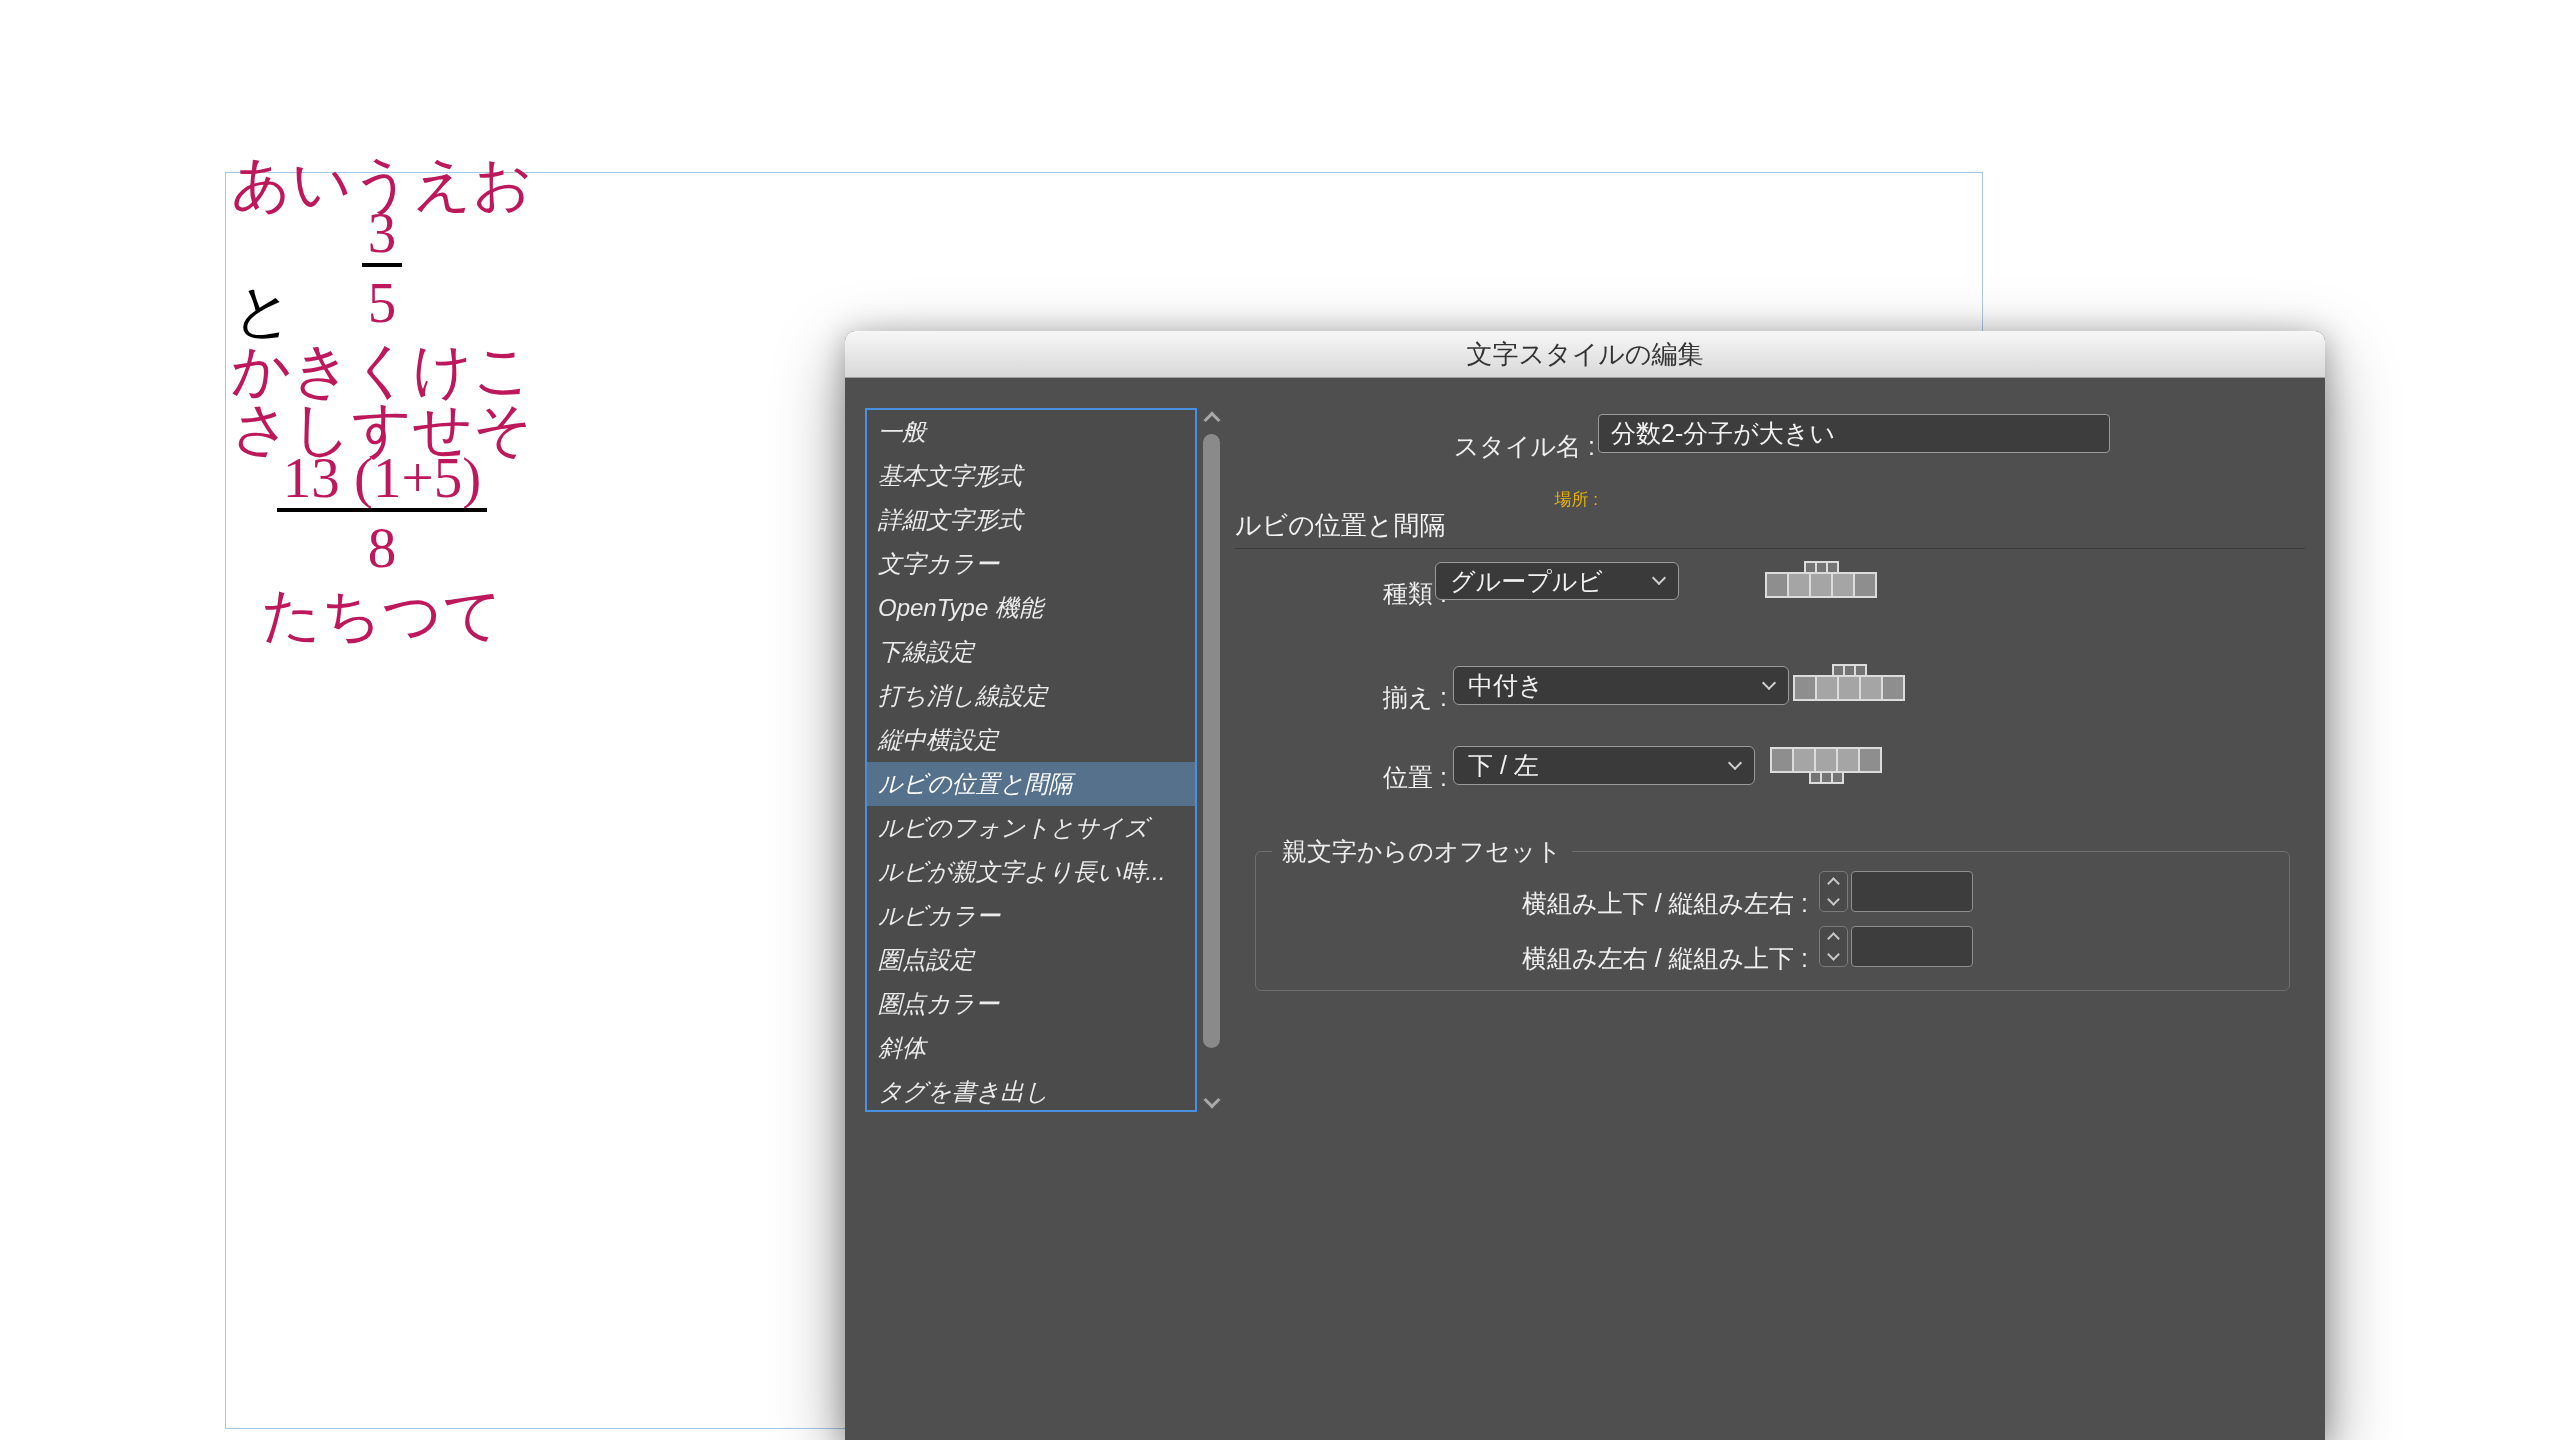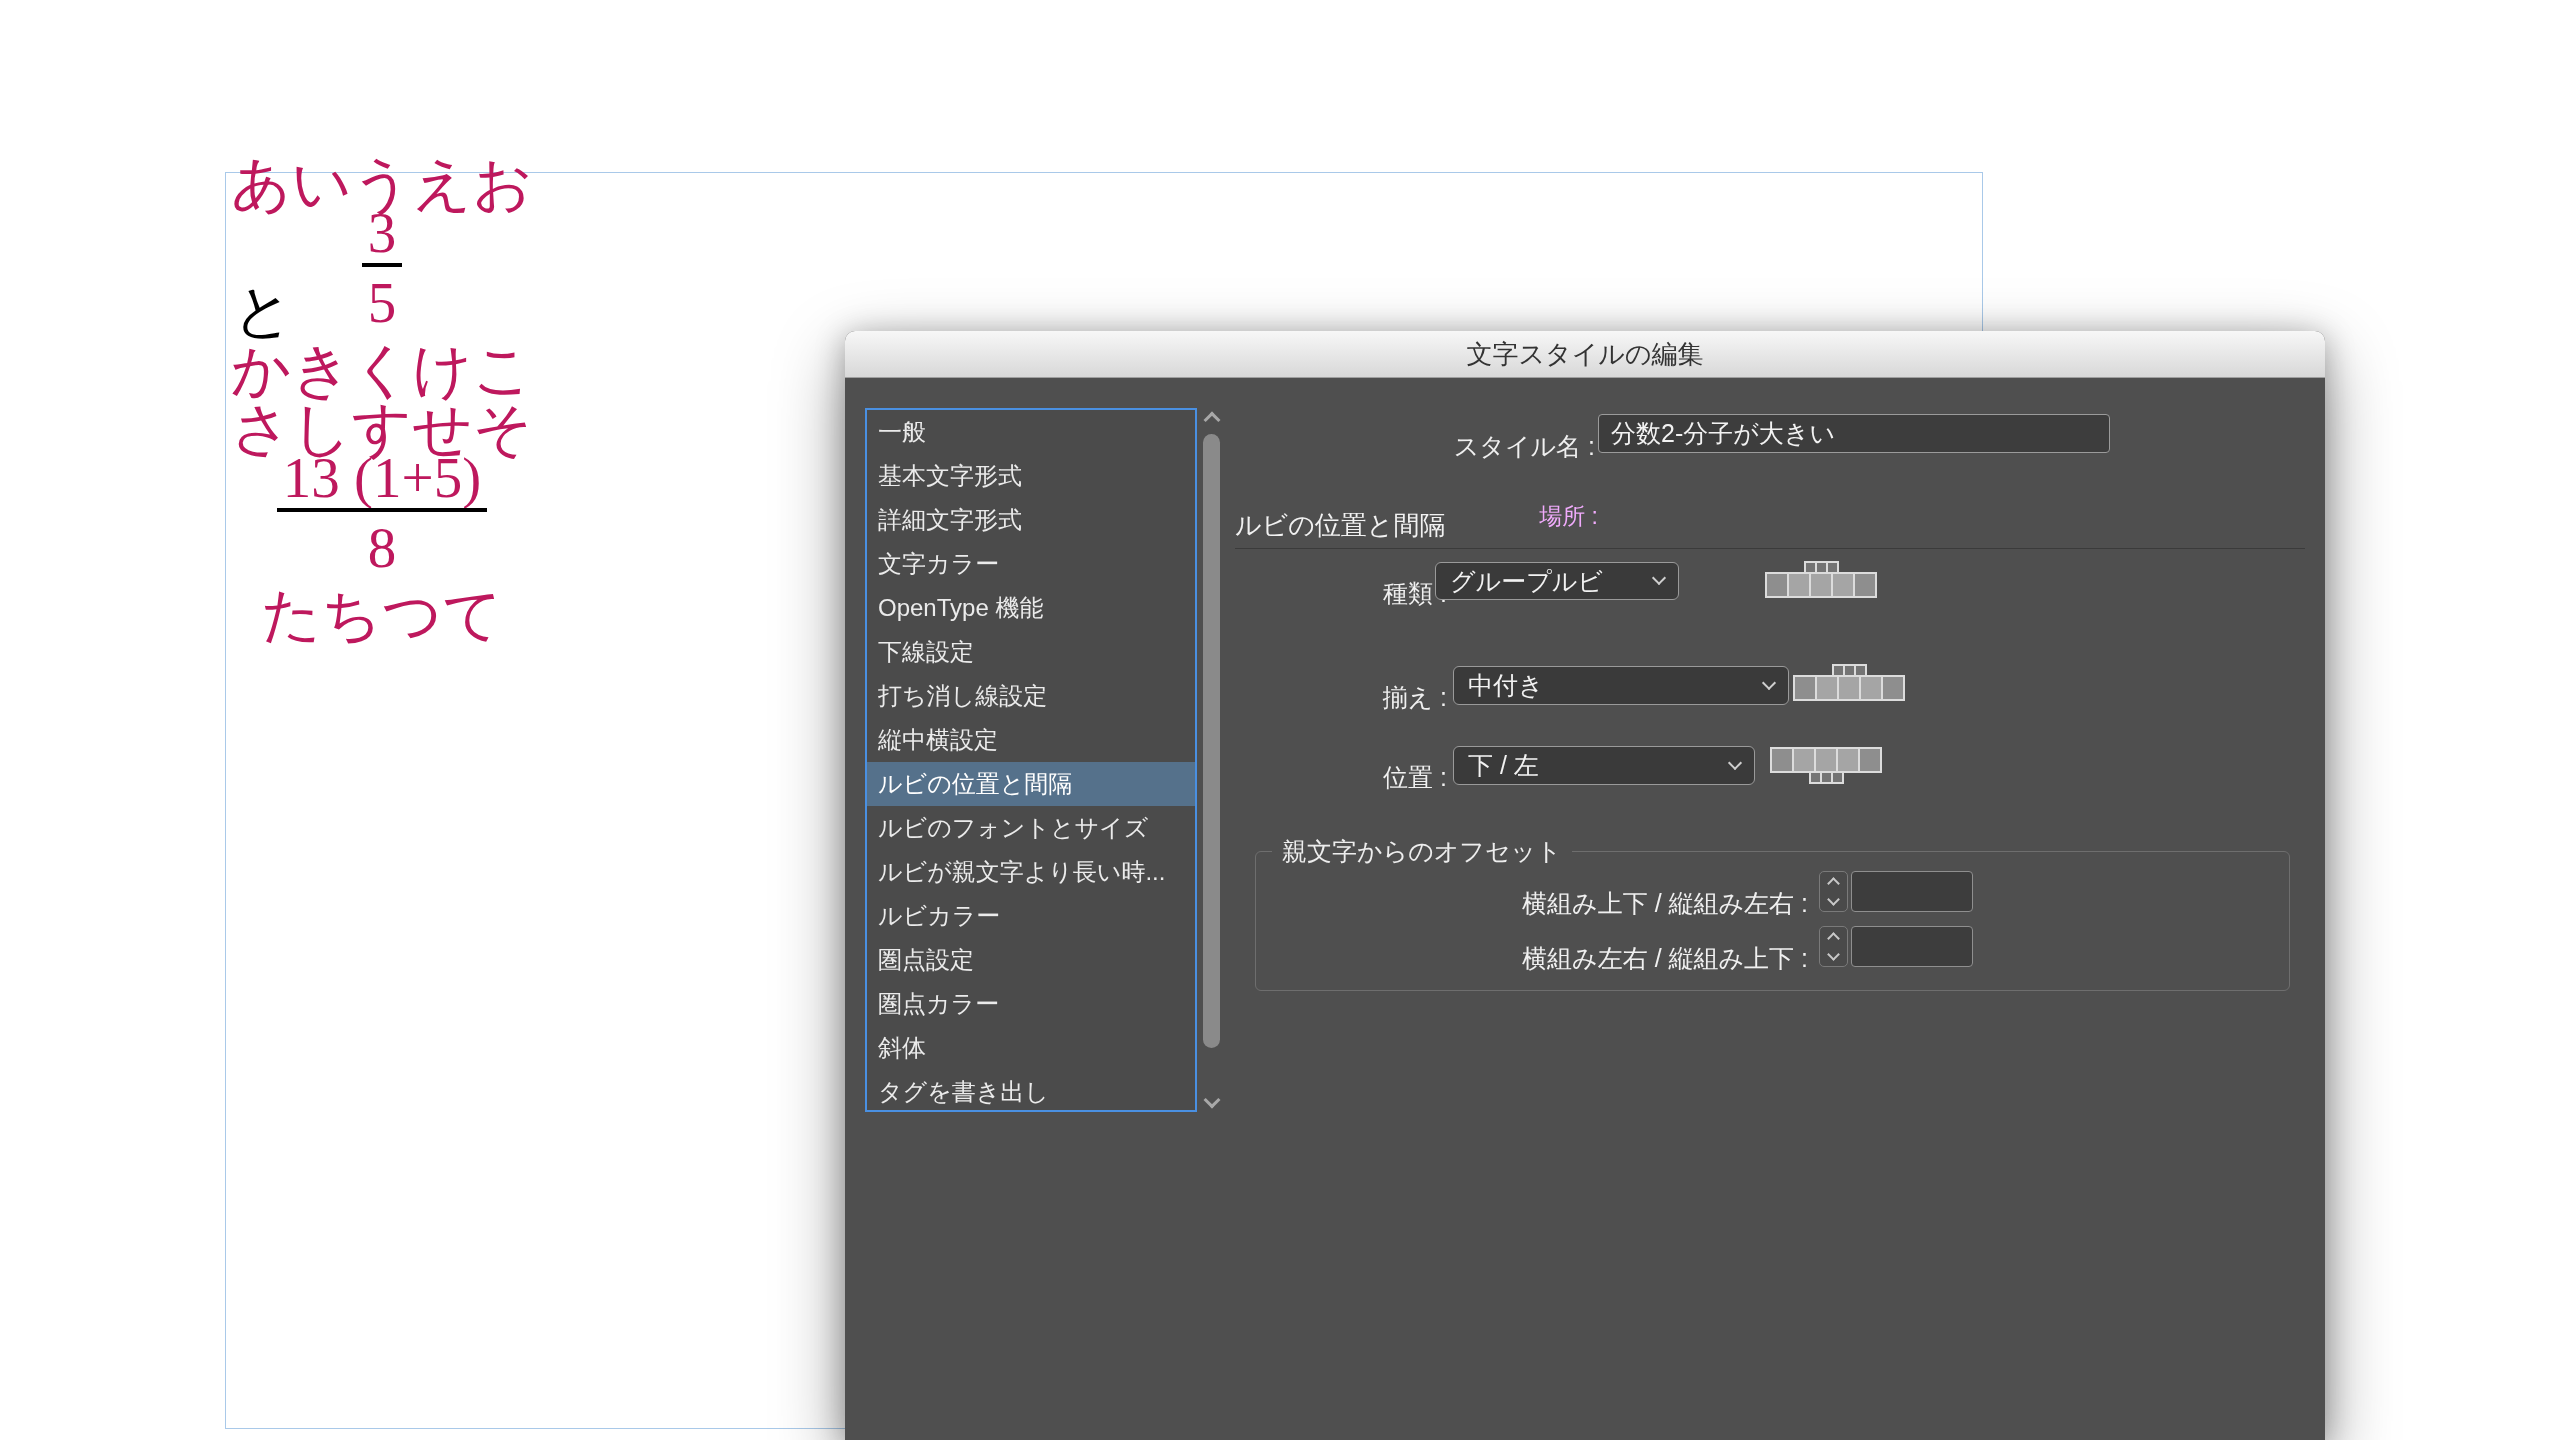--- a/index.html
+++ b/index.html
@@ -43,21 +43,21 @@
     position: absolute; left: 0; top: 0; right: 0; height: 46px;
     border-radius: 10px 10px 0 0;
     background: linear-gradient(#f7f7f7, #d8d8d8);
     border-bottom: 1px solid #9f9f9f;
     text-align: center; line-height: 46px; font-size: 26px; color: #333333;
   }
 
   
   .list {
     position: absolute; left: 20px; top: 77px; width: 332px; height: 704px;
-    border: 2px solid #4a90e2; background: #4b4b4b; box-sizing: border-box;
+    border: 2px solid #4a90e2; background: #4b4b4b; box-sizing: border-box; font-style: italic;
   }
   .list-item {
     height: 44px; line-height: 44px; padding-left: 11px;
     font-size: 24px; color: #ebebeb; white-space: nowrap; overflow: hidden;
   }
   .list-item.selected { background: #55718b; color: #ffffff; }
 
   
   .scrollbar { position: absolute; left: 356px; top: 79px; width: 22px; height: 700px; }
   .scroll-thumb {
@@ -67,21 +67,21 @@
   .chev {
     display: inline-block; width: 9px; height: 9px;
     border-top: 3px solid #a8a8a8; border-left: 3px solid #a8a8a8;
   }
   .scroll-up { position: absolute; left: 5px; top: 4px; transform: rotate(45deg); }
   .scroll-down { position: absolute; left: 5px; bottom: 4px; transform: rotate(225deg); }
 
   
   .lbl { position: absolute; color: #f0f0f0; font-size: 25px; text-align: right; white-space: nowrap; margin-top: 12px; }
   .lbl-style { left: 500px; width: 250px; top: 84px; line-height: 38px; }
-  .lbl-loc   { left: 553px; width: 200px; top: 160px; line-height: 26px; font-size: 23px; color: #f0abfc; }
+  .lbl-loc   { left: 553px; width: 200px; top: 144px; line-height: 26px; font-size: 17px; color: #eab308; }
   .lbl-type  { left: 402px; width: 200px; top: 231px; line-height: 38px; }
   .lbl-align { left: 402px; width: 200px; top: 335px; line-height: 39px; }
   .lbl-pos   { left: 402px; width: 200px; top: 415px; line-height: 39px; }
 
   .style-input {
     position: absolute; left: 753px; top: 83px; width: 512px; height: 39px;
     background: #3d3d3d; border: 1px solid #9b9b9b; border-radius: 4px;
     color: #f2f2f2; font-size: 25px; padding: 0 12px; box-sizing: border-box;
     font-family: inherit; outline: none;
   }

